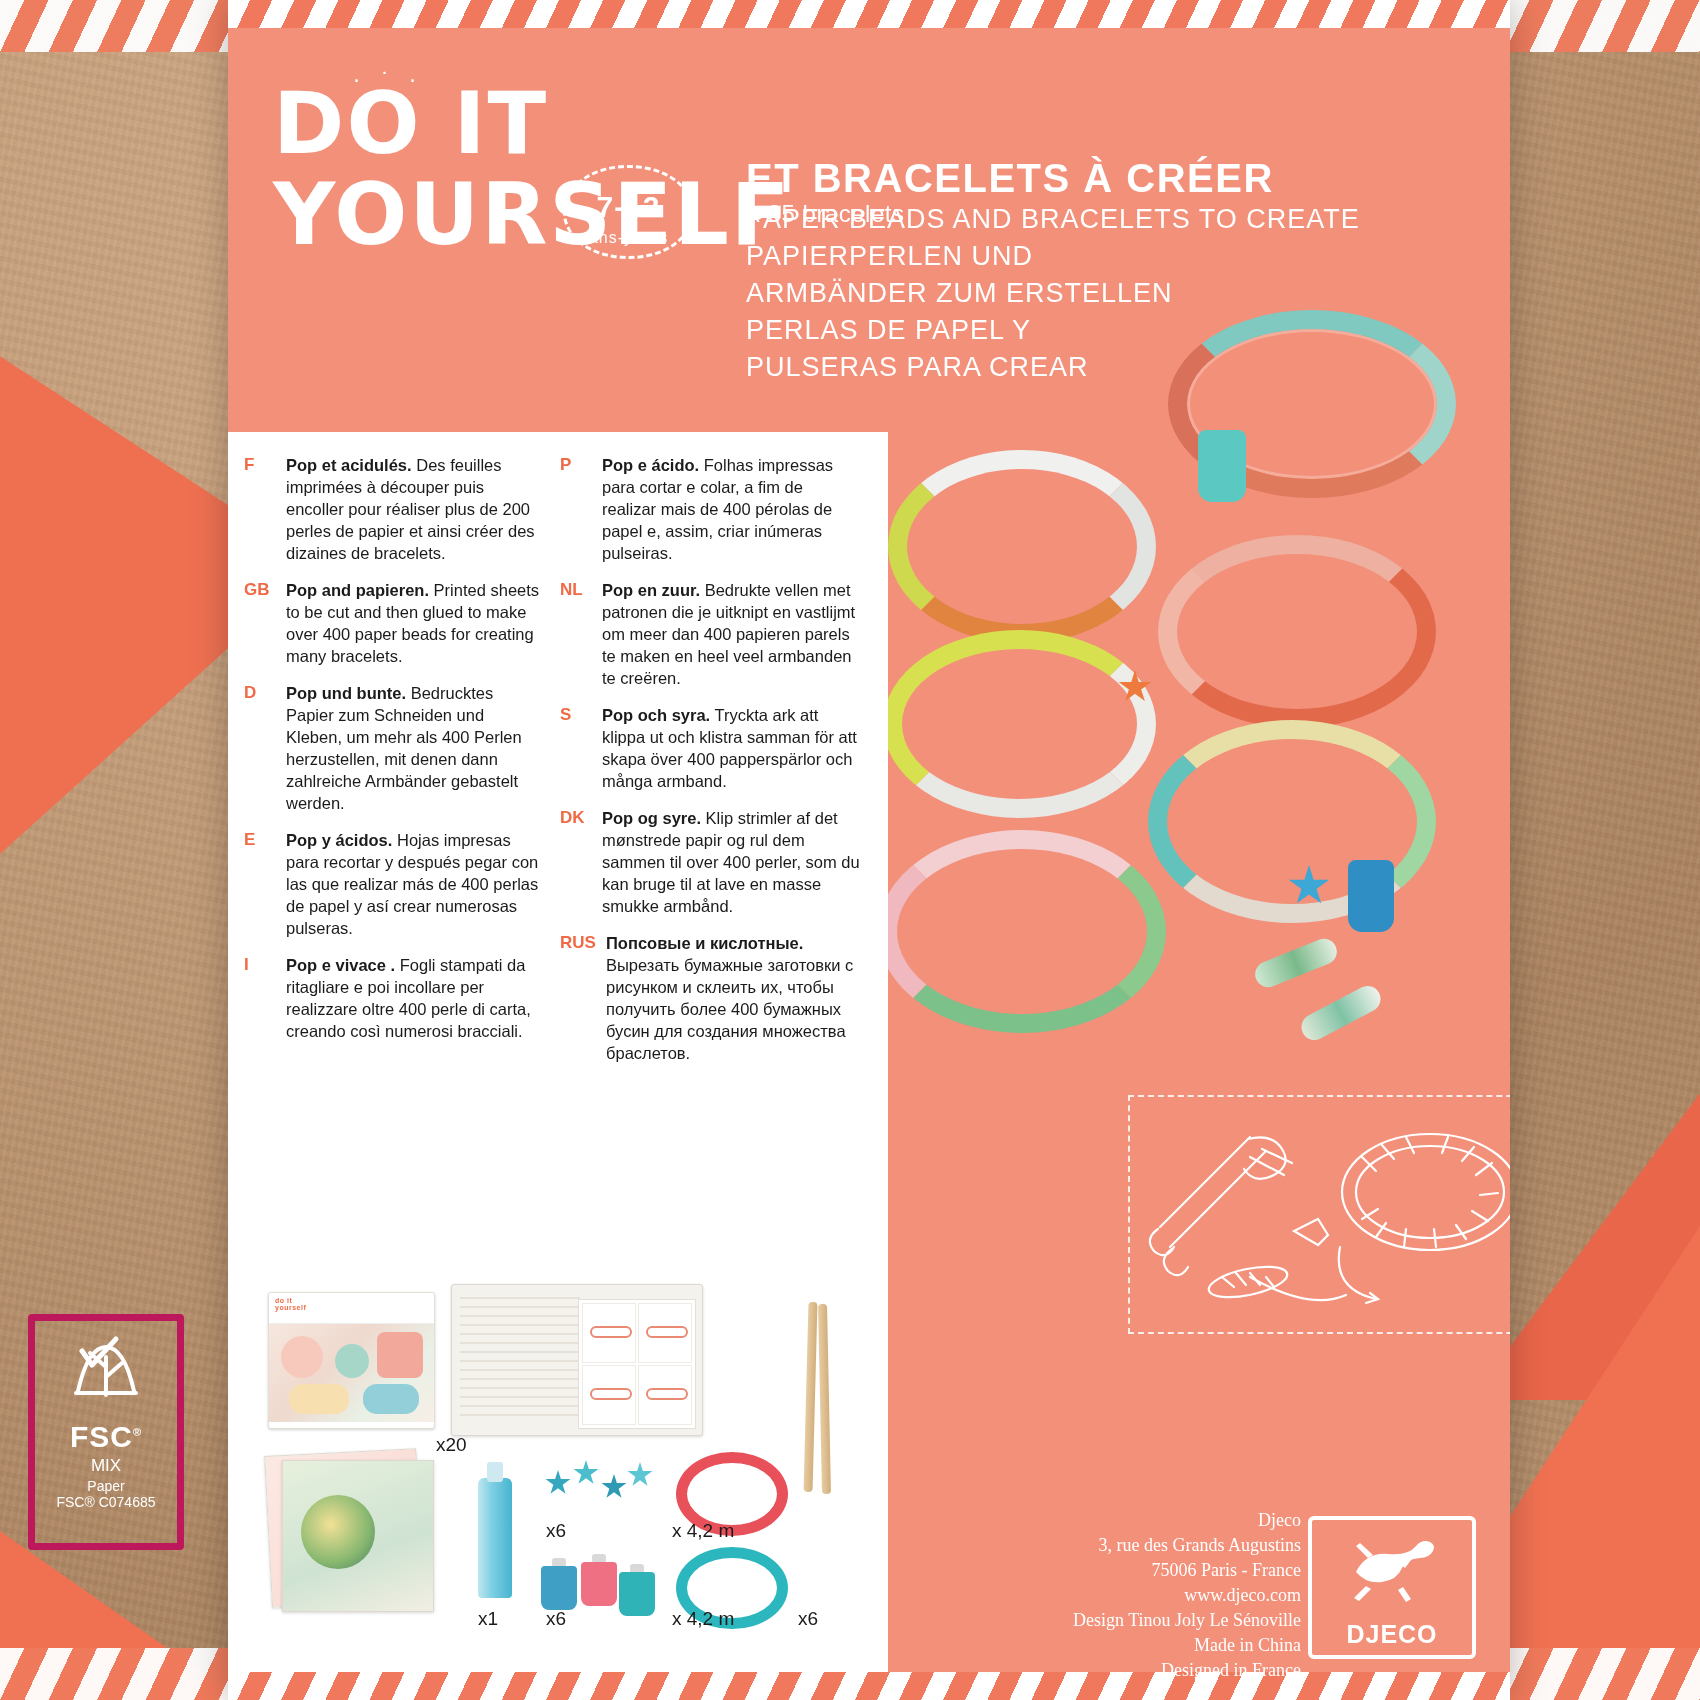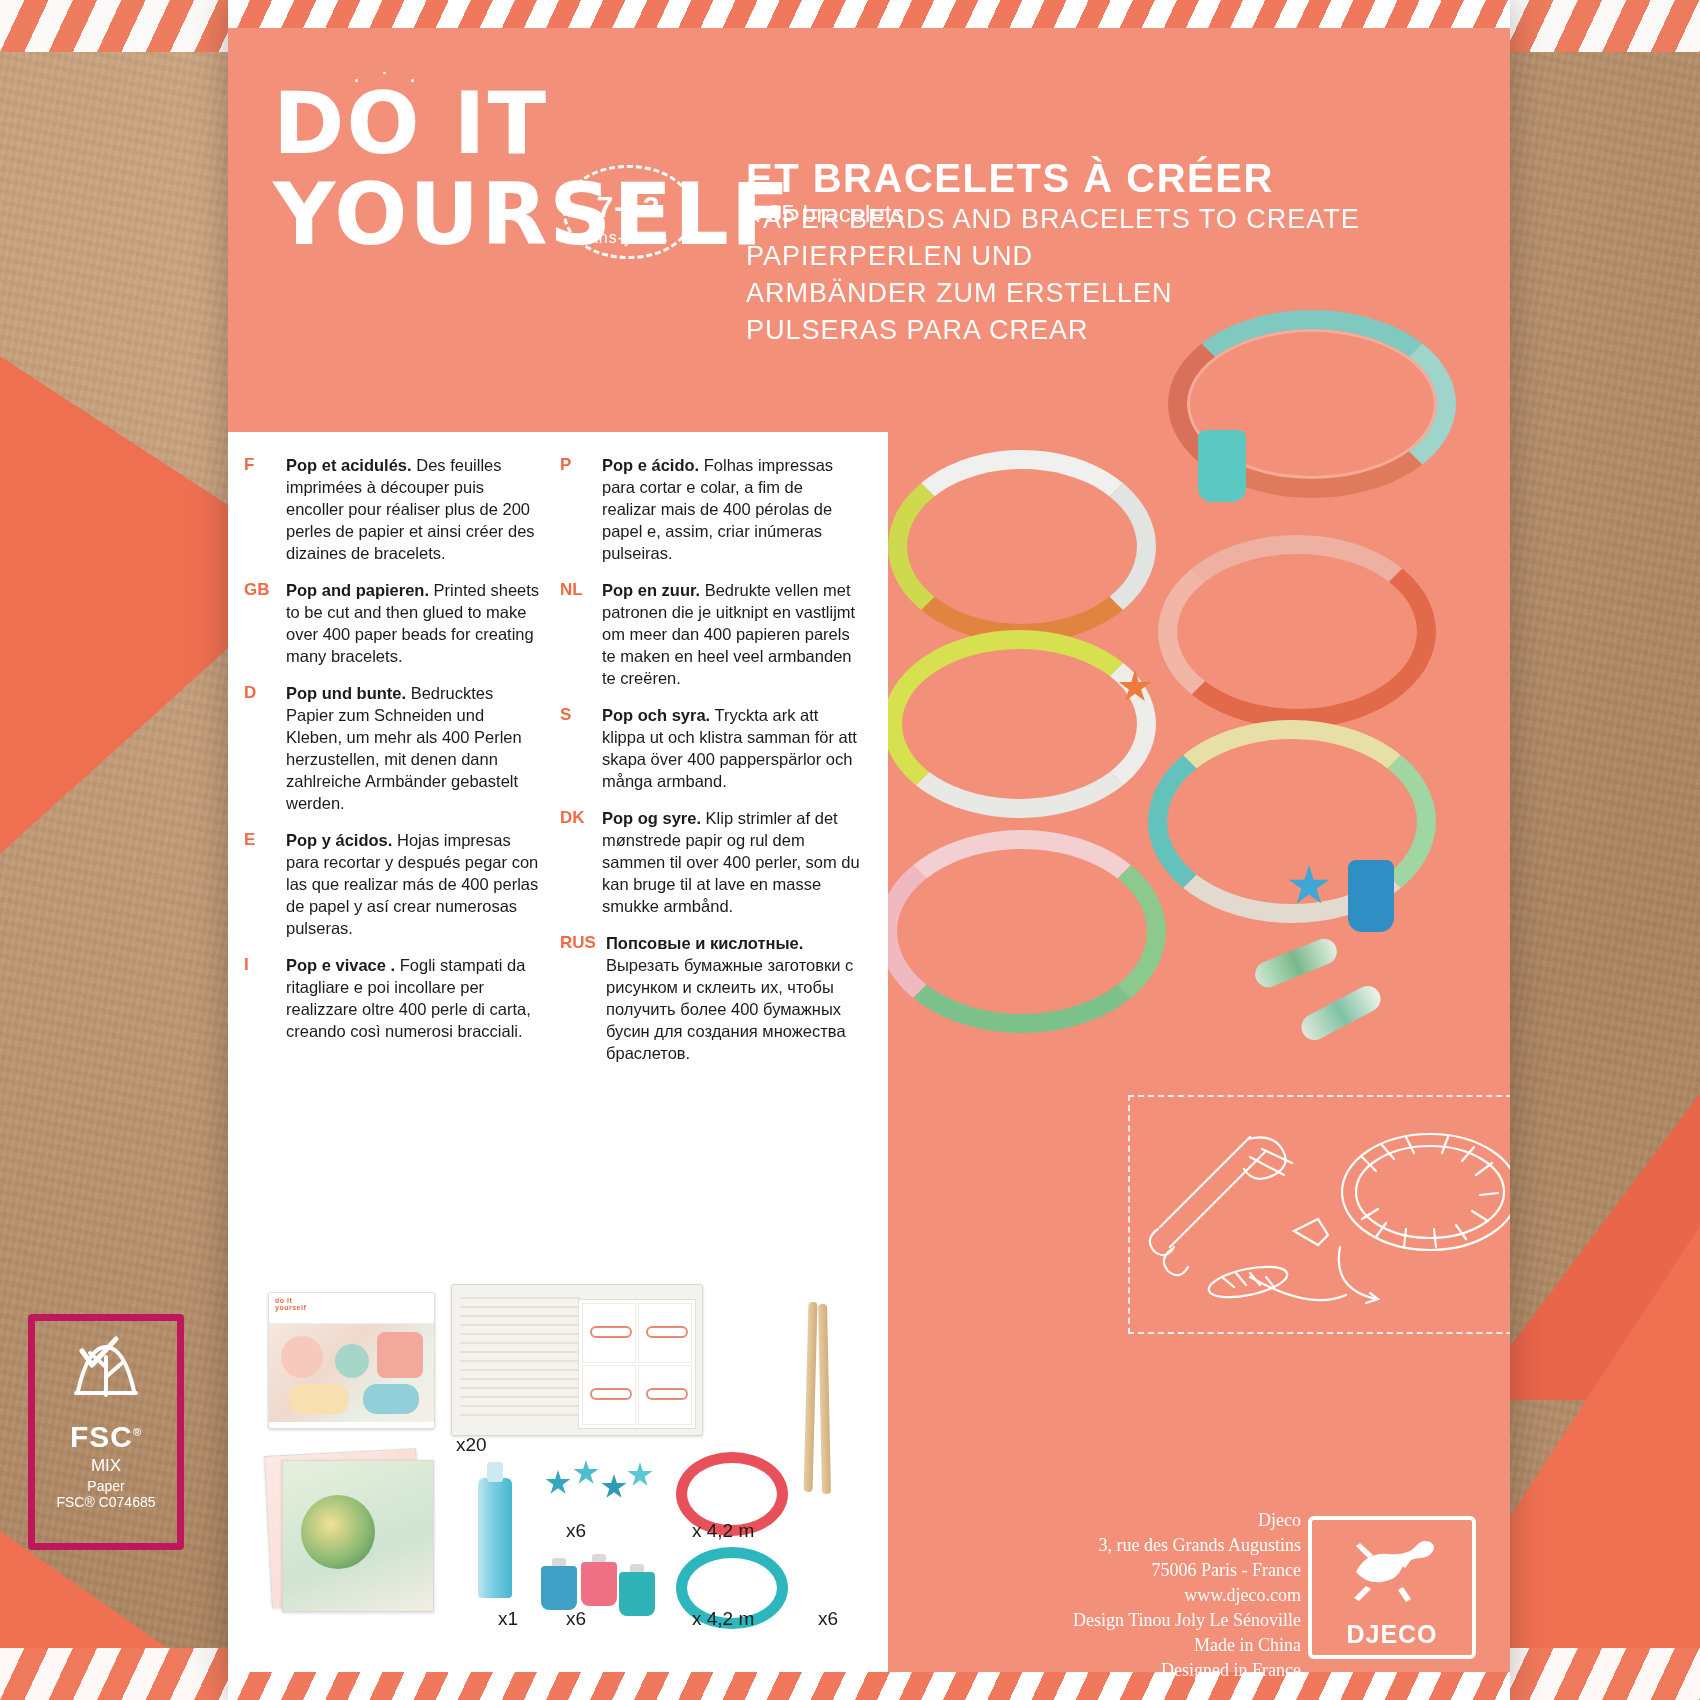--- a/index.html
+++ b/index.html
@@ -141,21 +141,21 @@
   .tassels{left:293px;top:262px;width:130px;height:80px;}
   .tassel{position:absolute;width:40px;height:52px;}
   .tassel .cap{position:absolute;left:13px;top:0;width:14px;height:9px;background:#d9d9d9;border-radius:3px;}
   .tassel .body{position:absolute;left:2px;top:8px;width:36px;height:44px;border-radius:4px 4px 8px 8px;}
   .cord{position:absolute;border-radius:50%;}
   .cord-red{left:430px;top:160px;width:90px;height:62px;border:11px solid #e8505a;}
   .cord-teal{left:430px;top:255px;width:90px;height:60px;border:11px solid #2bb7bd;}
   .needle{position:absolute;width:9px;height:190px;background:linear-gradient(90deg,#e6cda3,#d2ae7c);border-radius:4px;}
   .n1{left:560px;top:10px;transform:rotate(1.5deg);}
   .n2{left:574px;top:12px;transform:rotate(-1.2deg);}
-  .qty{position:absolute;font-size:19px;color:#1b1b1b;margin-left:20px;}
+  .qty{position:absolute;font-size:19px;color:#1b1b1b;}
 
   
   .bracelets-zone{position:absolute;left:640px;top:300px;width:640px;height:760px;}
   .bracelet{position:absolute;border-radius:50%;}
   .x35{
     position:absolute;left:1185px;top:500px;color:#fff;font-size:24px;letter-spacing:.5px;
   }
   .diagram{
     position:absolute;left:900px;top:1095px;width:440px;height:235px;
     border:2px dashed rgba(255,255,255,.85);
@@ -216,20 +216,21 @@
     <div class="age-badge">
       <div class="num">7-12</div>
       <div class="sub">ans-years</div>
     </div>
 
     <div class="titles">
       <div class="t-main">ET BRACELETS À CRÉER</div>
       <div class="t-sub">PAPER BEADS AND BRACELETS TO CREATE</div>
       <div class="t-sub">PAPIERPERLEN UND</div>
       <div class="t-sub">ARMBÄNDER ZUM ERSTELLEN</div>
+      <div class="t-sub">PERLAS DE PAPEL Y</div>
       <div class="t-sub">PULSERAS PARA CREAR</div>
     </div>
   </div>
 
   <div class="bracelets-zone">
 
     <div class="bracelet" style="left:300px;top:10px;width:250px;height:150px;border:19px solid #e07a5c;
                 background:transparent;box-shadow:inset 0 0 0 3px rgba(255,255,255,.25);
                 border-top-color:#7fc9c0;border-left-color:#d8705a;border-right-color:#9fd4cb;"></div>
     <div style="position:absolute;left:330px;top:130px;width:48px;height:72px;background:#5bc9c2;border-radius:8px 8px 14px 14px;"></div>

